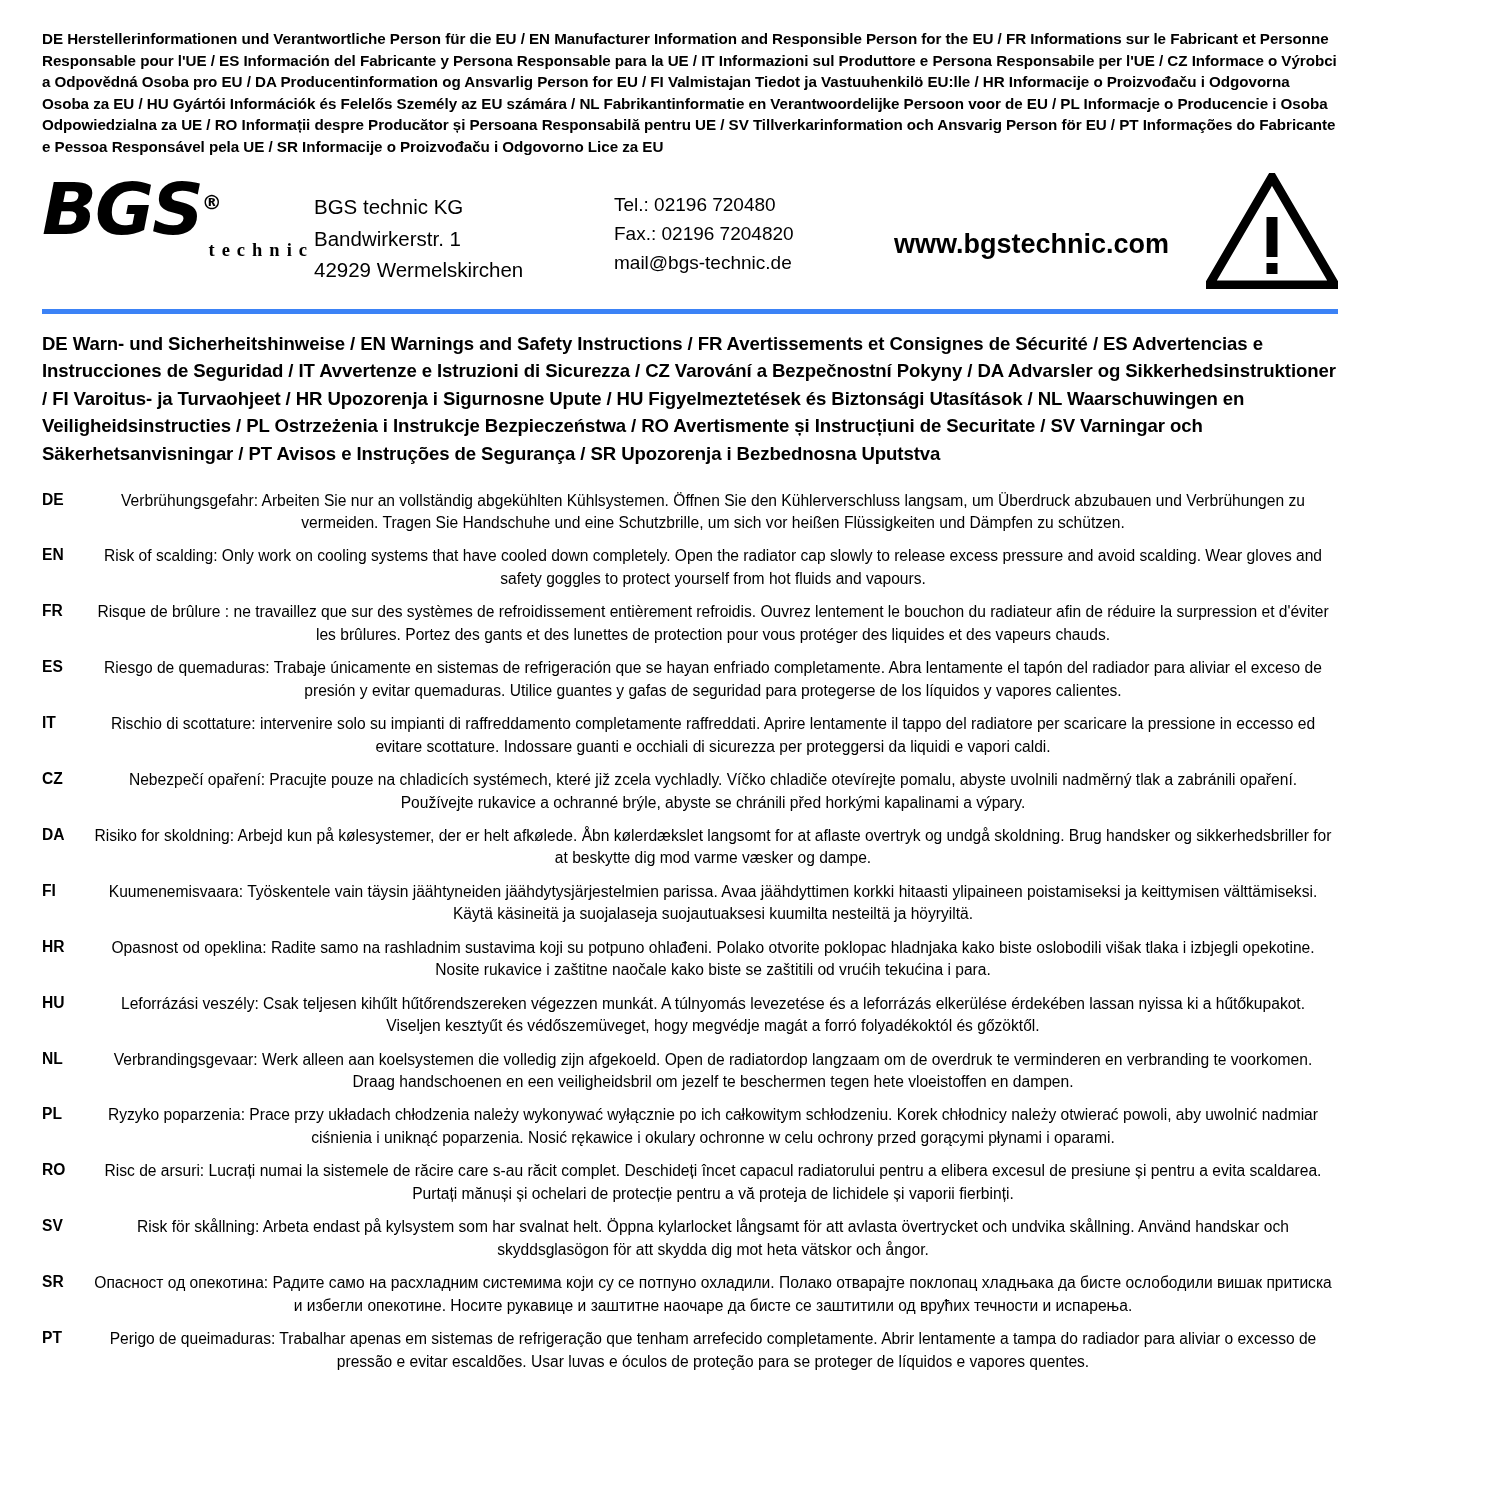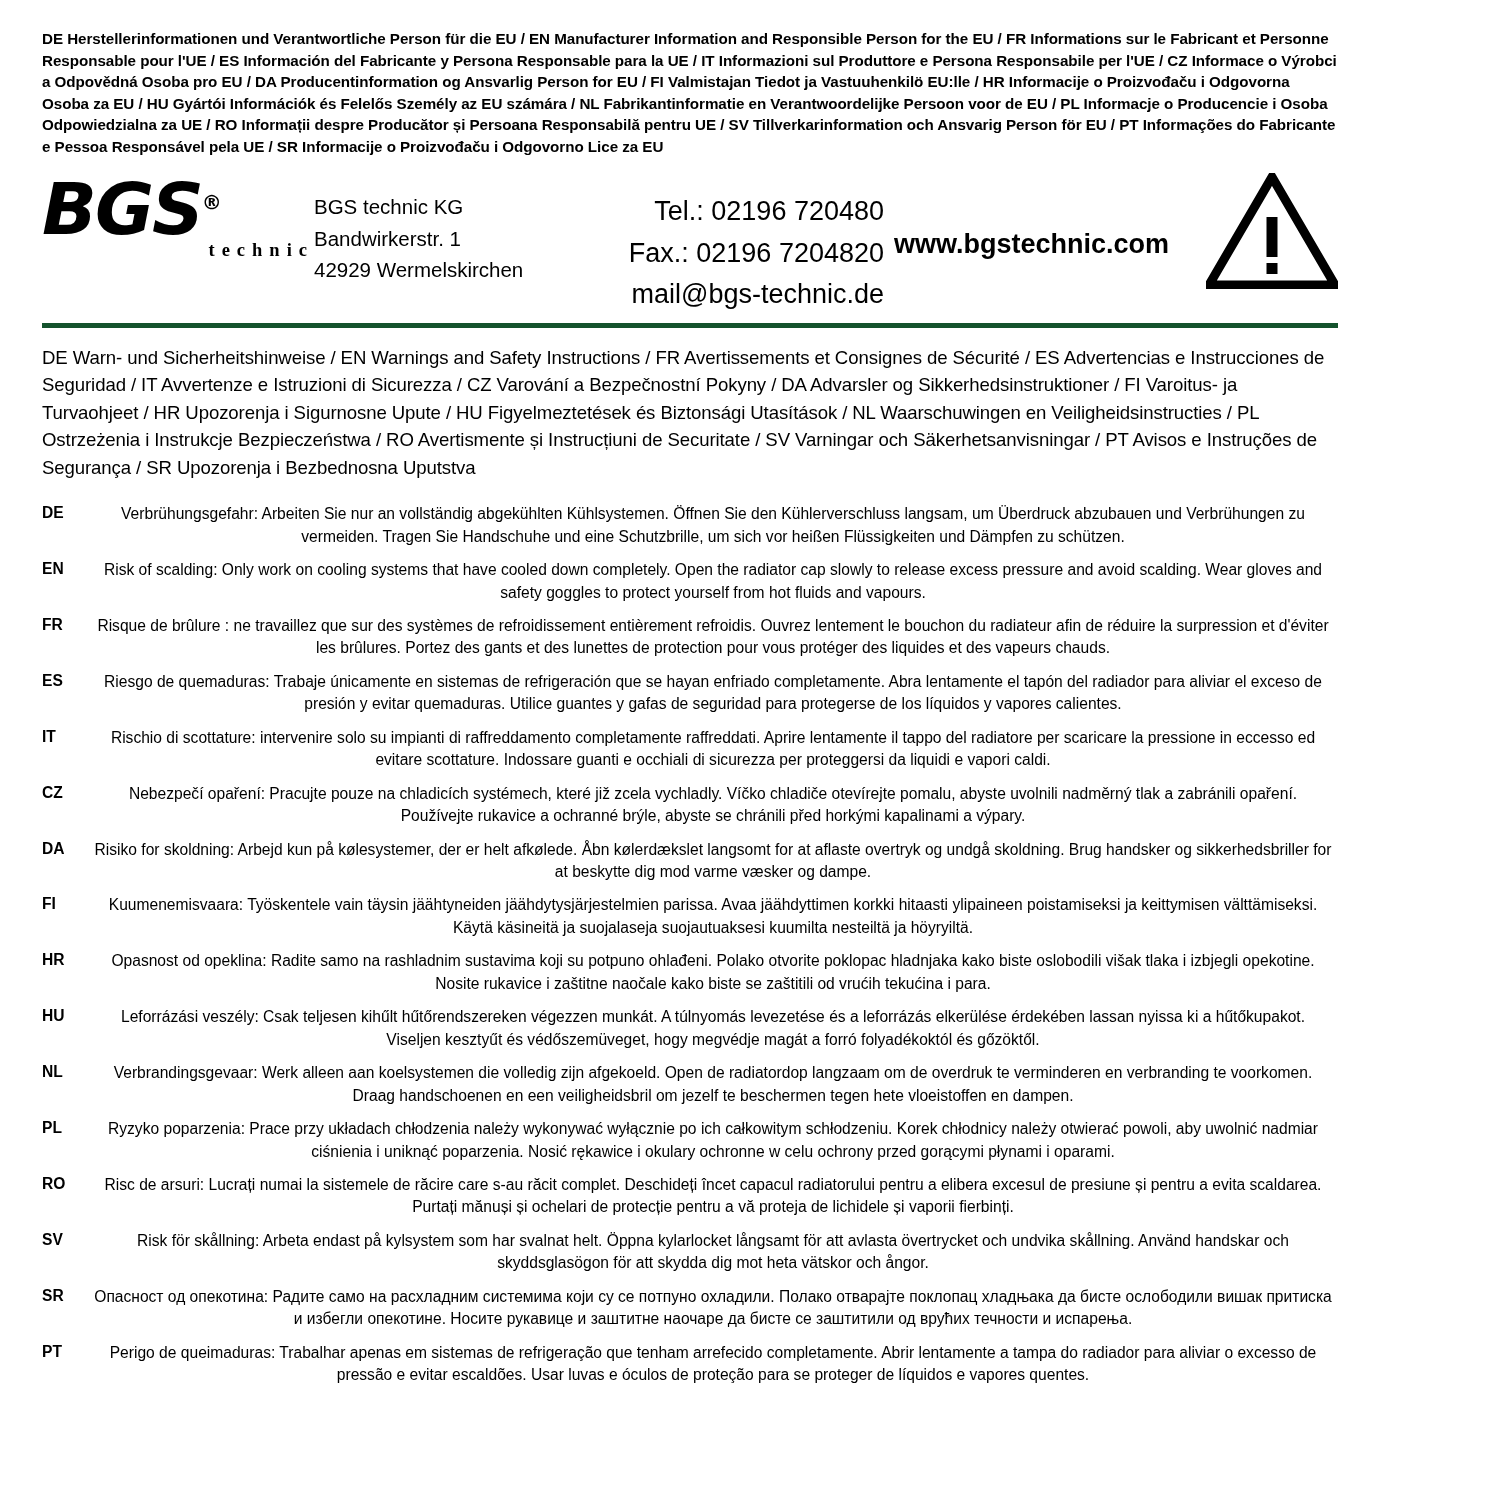--- a/index.html
+++ b/index.html
@@ -28,22 +28,22 @@
     line-height: 1.42;
     letter-spacing: -0.05px;
     text-align: left;
     margin-bottom: 14px;
   }
   
   .company-band {
     position: relative;
     display: flex;
     align-items: flex-start;
-    border-bottom: 5px solid #14532d;
-    padding-bottom: 8px;
+    border-bottom: 5px solid #3b82f6;
+    padding-bottom: 24px;
     min-height: 108px;
   }
   .logo-block {
     width: 272px;
     flex: 0 0 272px;
     padding-top: 4px;
   }
   .logo-bgs {
     font-family: "DejaVu Sans", sans-serif;
     font-weight: bold;
@@ -70,44 +70,43 @@
     text-align: right;
   }
   .addr-block {
     flex: 0 0 300px;
     font-size: 20.5px;
     line-height: 1.52;
     padding-top: 20px;
   }
   .contact-block {
     flex: 0 0 270px;
-    font-size: 27px;
+    font-size: 19px;
     line-height: 1.52;
     padding-top: 20px;
-    text-align: right;
   }
   .web-block {
     flex: 1 1 auto;
     font-size: 27px;
     font-weight: bold;
     padding-top: 58px;
     padding-left: 10px;
     white-space: nowrap;
   }
   .warn-tri {
     position: absolute;
     right: 0;
     top: 2px;
     width: 132px;
     height: 116px;
   }
   
   .safety-heading {
     font-size: 18.6px;
-    font-weight: normal;
+    font-weight: bold;
     line-height: 1.48;
     margin-top: 16px;
     margin-bottom: 22px;
     letter-spacing: -0.1px;
   }
   
   .lang-list {
     margin-top: 4px;
   }
   .lang-row {

